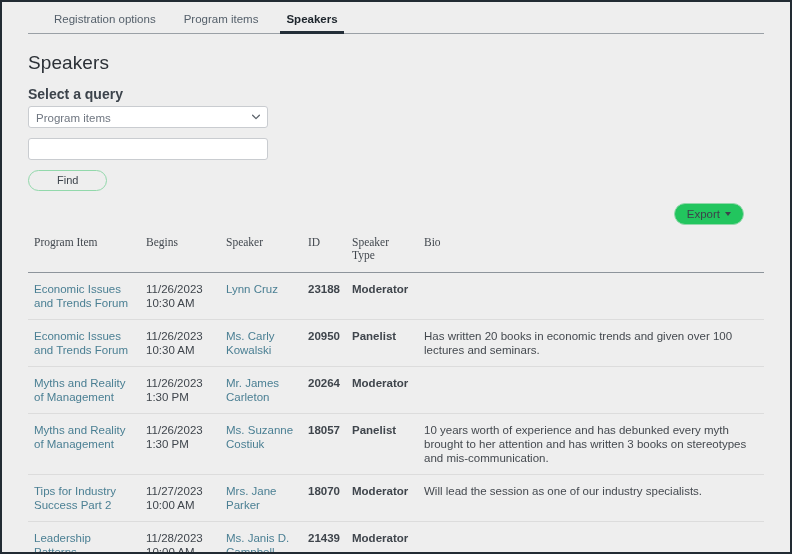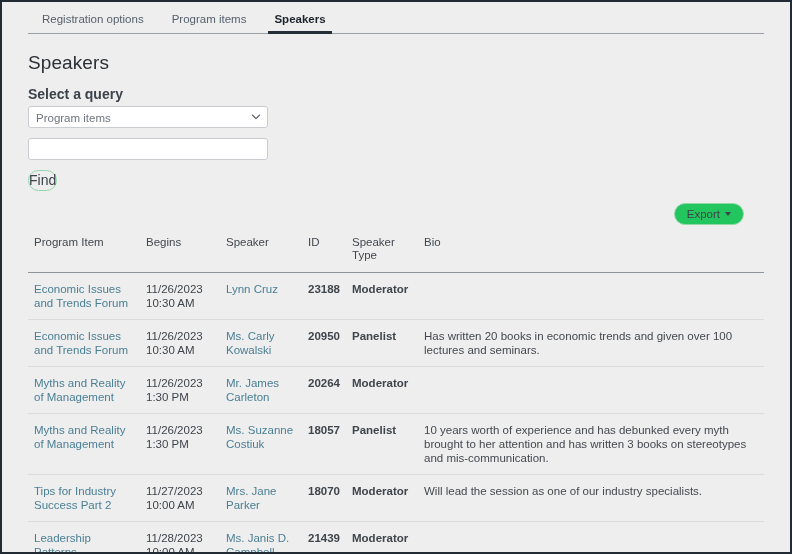--- a/index.html
+++ b/index.html
@@ -22,21 +22,21 @@
     height: 554px;
     background: #eeeeee;
     border: 2px solid #222b33;
     overflow: hidden;
   }
 
   
   .tabbar {
     position: relative;
     height: 32px;
-    padding-left: 26px;
+    padding-left: 38px;
     display: flex;
     align-items: flex-end;
     gap: 0;
     text-align: right;
   }
   .tabbar::after {
     content: "";
     position: absolute;
     left: 26px;
     right: 26px;
@@ -132,26 +132,26 @@
     border: 1px solid #c9ccd0;
     border-radius: 3px;
   }
 
   .btn-pill {
     margin-top: 10px;
     display: inline-flex;
     align-items: center;
     justify-content: center;
     height: 21px;
-    padding: 0 0;
+    padding: 0 28px;
     background: #eeeeee;
     border: 1px solid #92d8ab;
     border-radius: 11px;
     font-family: "Liberation Sans", sans-serif;
-    font-size: 14px;
+    font-size: 11px;
     color: #3c434b;
     cursor: pointer;
     line-height: 19px;
   }
 
   .export-row {
     display: flex;
     justify-content: flex-end;
     margin-top: 12px;
     margin-bottom: 8px;
@@ -189,20 +189,21 @@
   }
   table.data-table th {
     text-align: left;
     font-weight: normal;
     color: #42484f;
     font-size: 11.5px;
     padding: 3px 8px 10px 6px;
     vertical-align: top;
     line-height: 13px;
     border-bottom: 1px solid #8d949b;
+    font-family: Liberation Serif, serif;
   }
   table.data-table td {
     padding: 9px 8px 9px 6px;
     vertical-align: top;
     color: #3f454c;
     line-height: 14px;
     border-bottom: 1px solid #dcdcdc;
     margin-left: 18px;
   }
   table.data-table tbody tr:last-child td {

